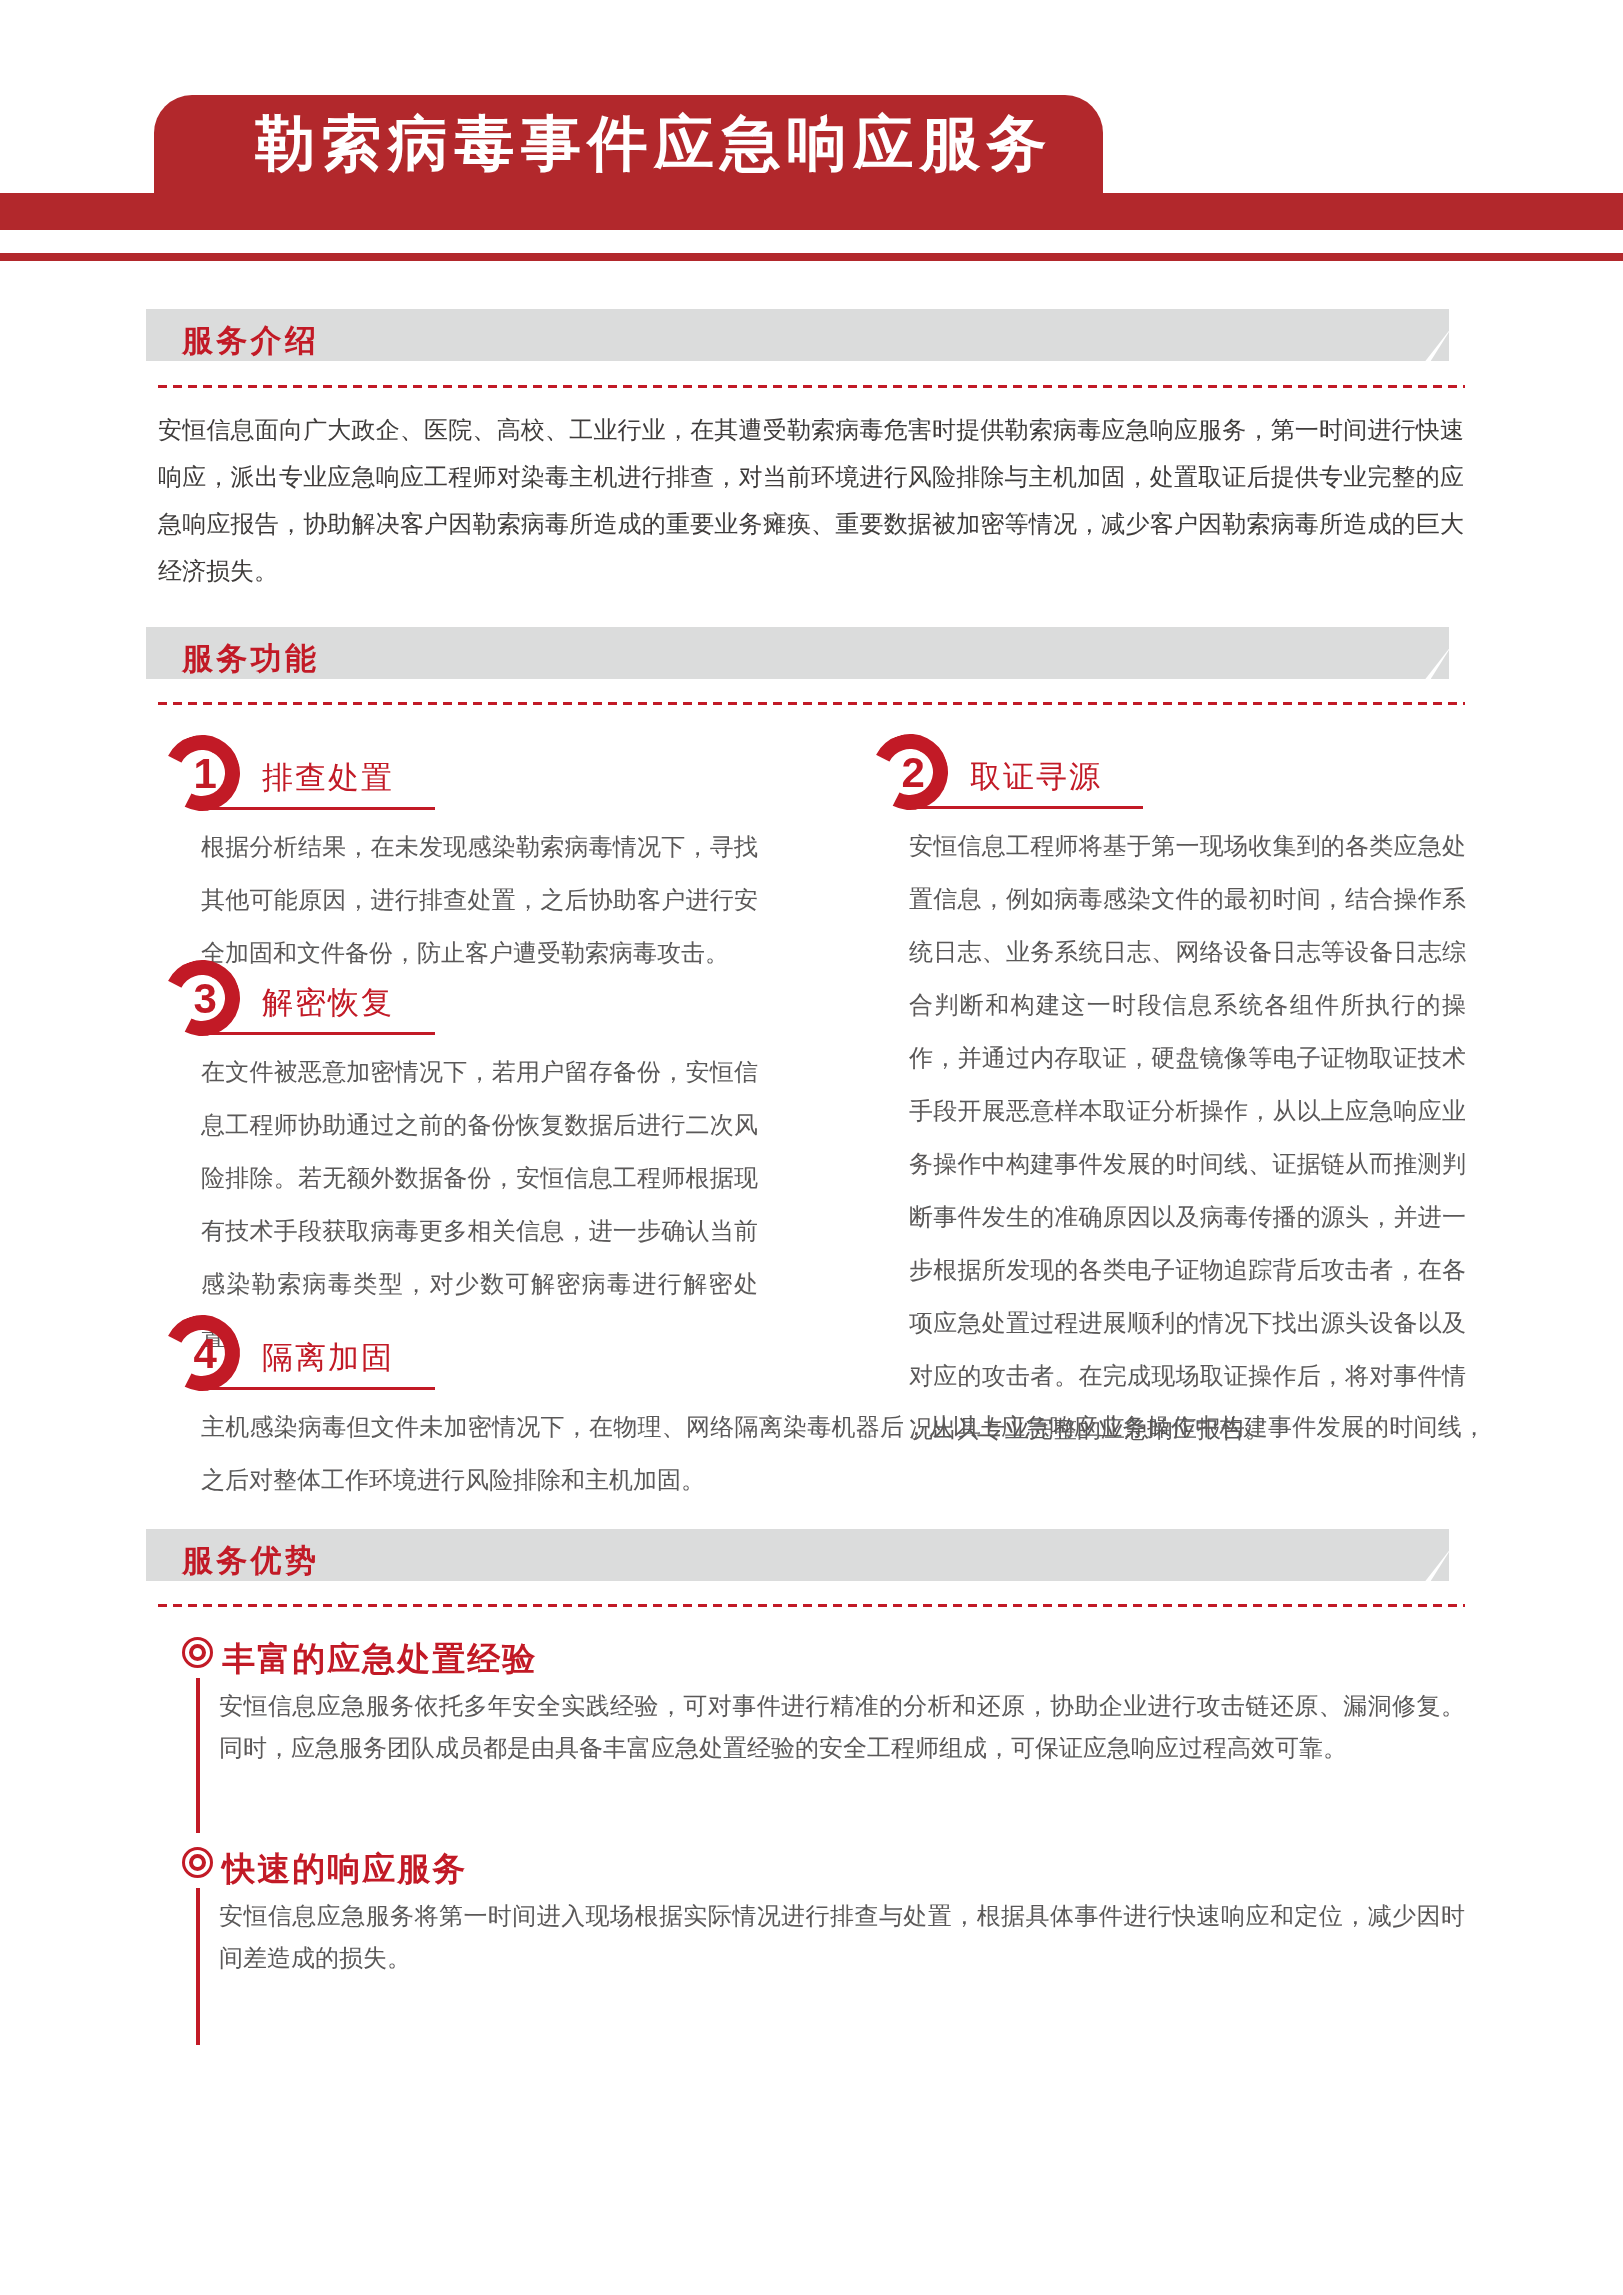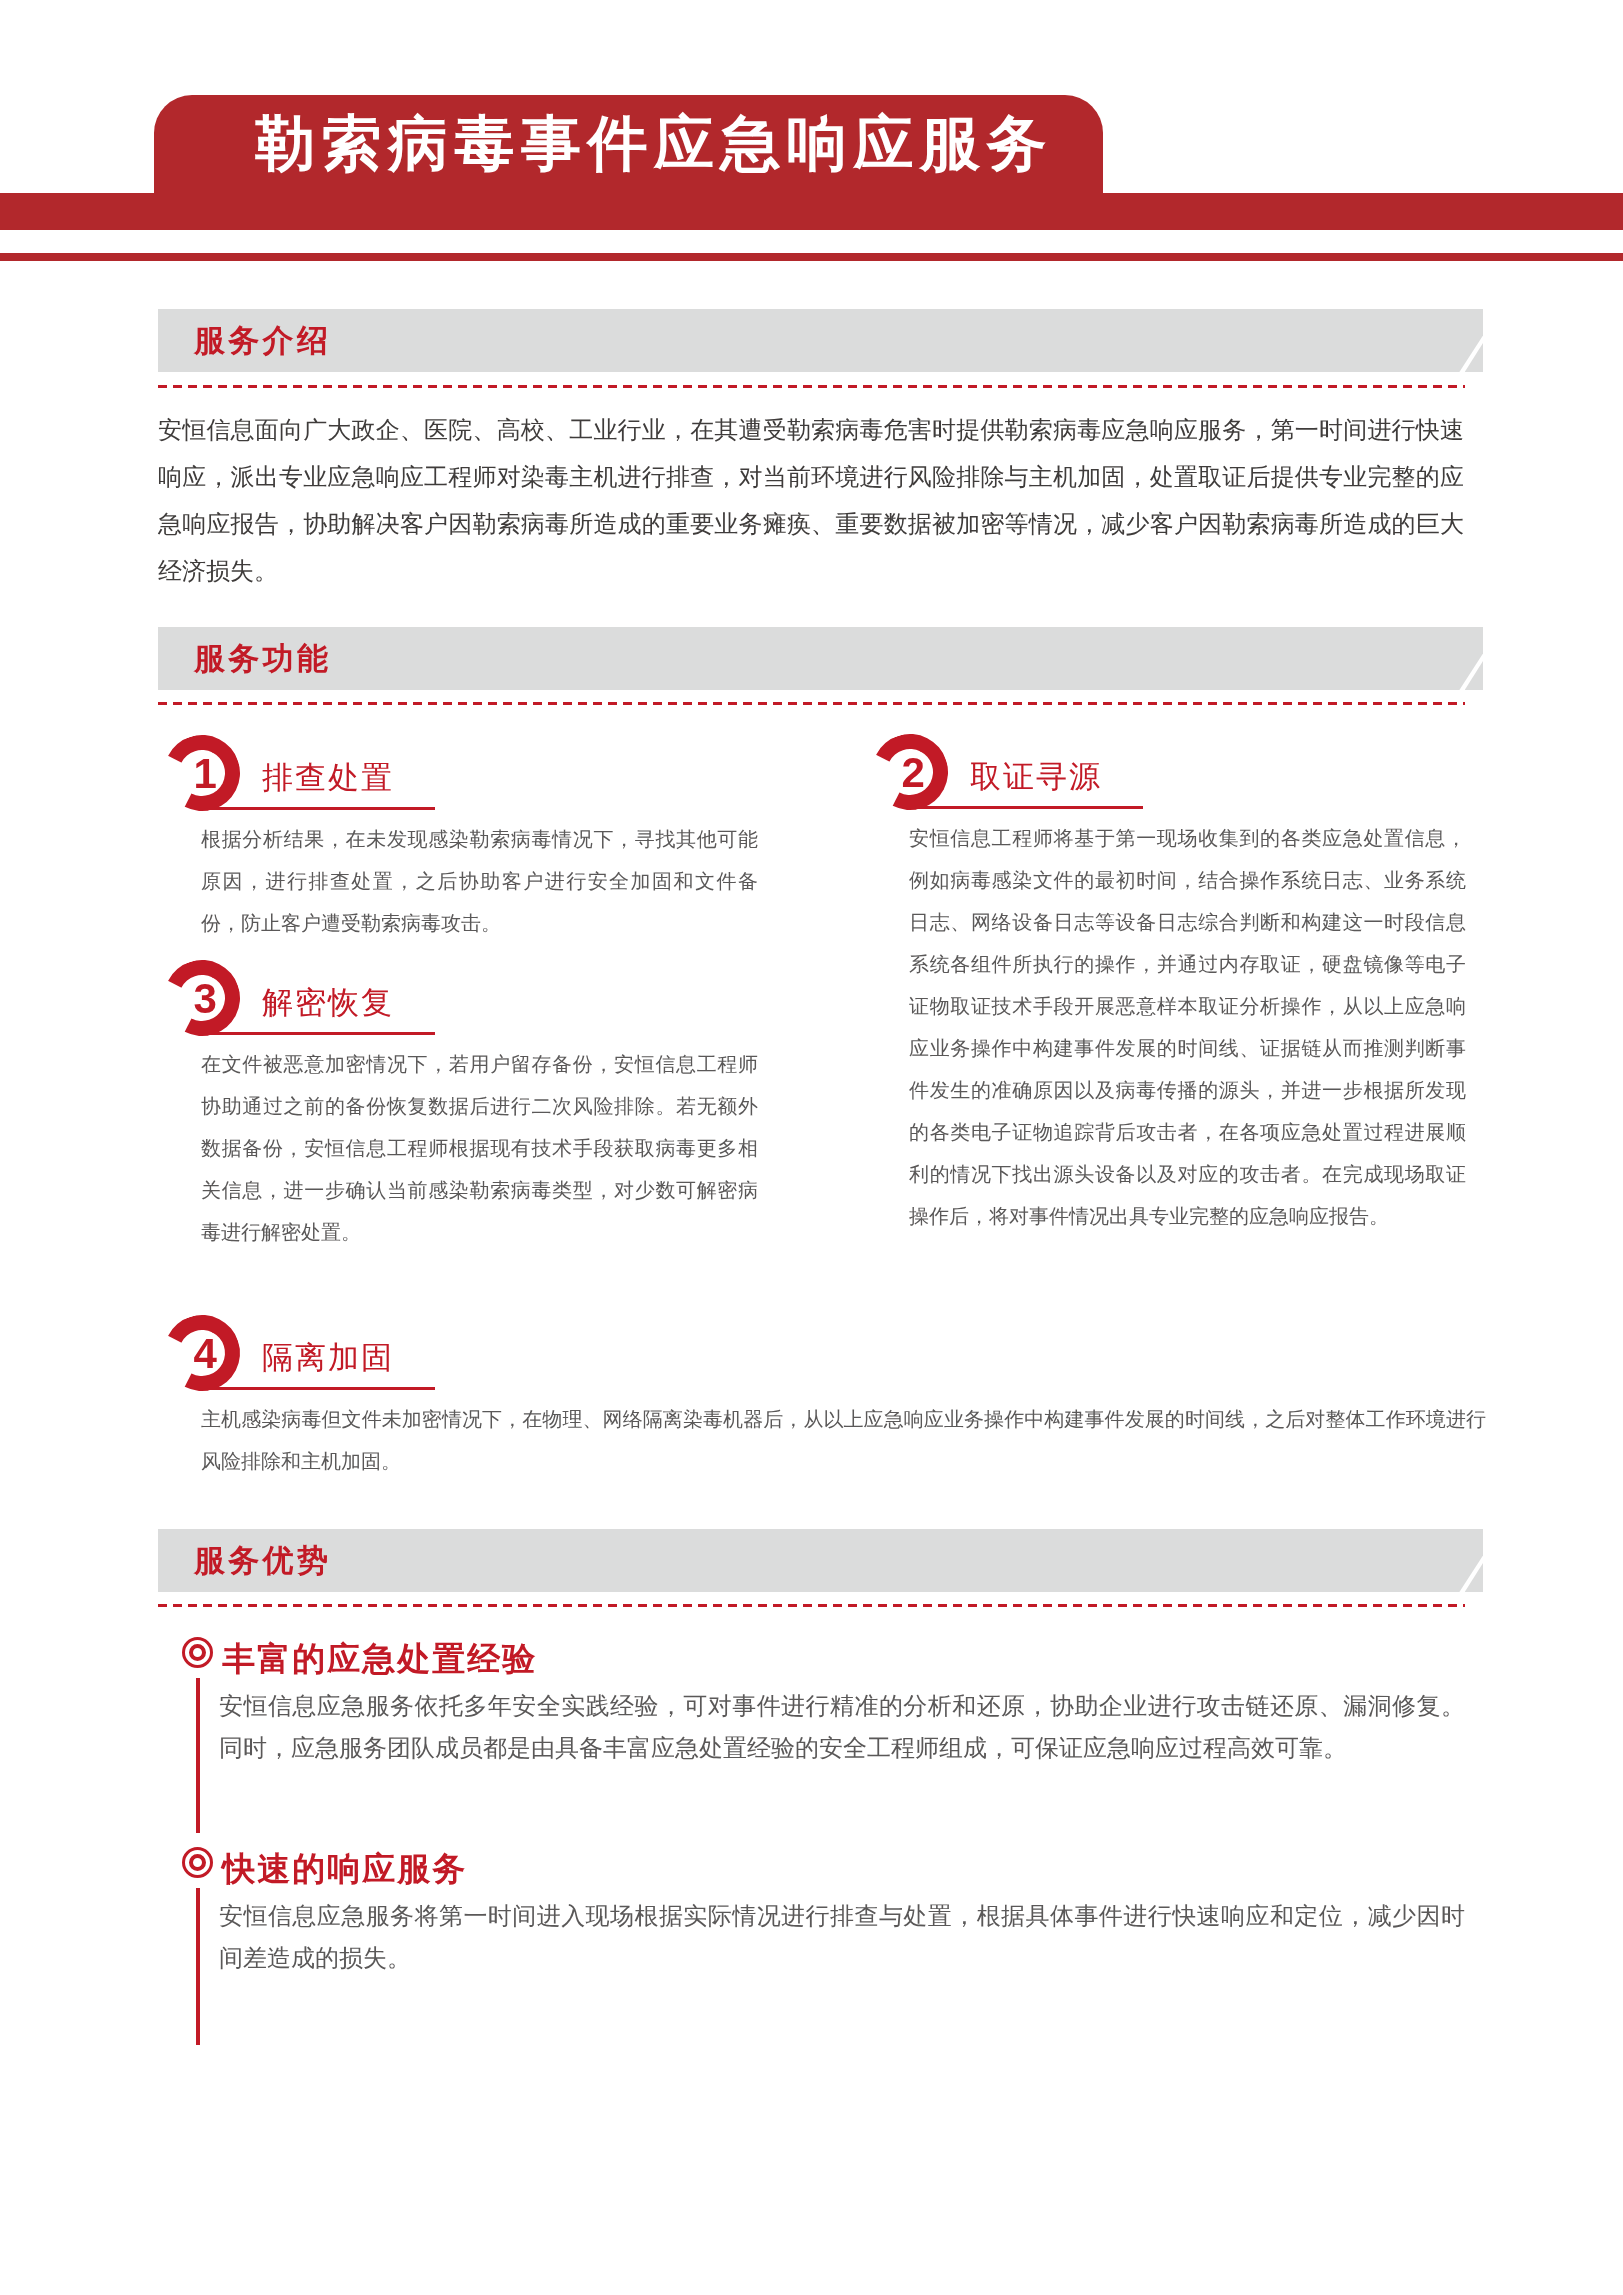--- a/index.html
+++ b/index.html
@@ -21,21 +21,21 @@
     display:flex;align-items:center;
   }
   .header-title{
     padding-left:101px;color:#ffffff;font-weight:bold;font-size:60px;letter-spacing:6.5px;
     white-space:nowrap;
   }
   .header-band{position:absolute;left:0;top:193px;width:1624px;height:37px;background:var(--brand-red);}
   .header-stripe{position:absolute;left:0;top:253px;width:1624px;height:7.9px;background:var(--brand-red);}
 
   
-  .banner{position:absolute;left:158px;width:1303px;height:63px;padding-left:22px;}
+  .banner{position:absolute;left:146px;width:1303px;height:52px;}
   .banner-bg{
     position:absolute;inset:0;background:var(--banner-gray);
     clip-path:polygon(0 0,100% 0,100% 42%,calc(100% - 23.6px) 100%,0 100%);
   }
   .banner-tri{
     position:absolute;right:0;bottom:0;width:18.3px;height:29px;background:var(--banner-gray);
     clip-path:polygon(100% 0,100% 100%,0 100%);
   }
   .banner-title{
     position:absolute;left:36px;top:0;height:63px;display:flex;align-items:center;
@@ -63,21 +63,21 @@
     transform:rotate(18deg) translate(3.3px,1.3px);
     color:var(--accent-red);font-size:42px;font-weight:bold;
   }
   .item-title{
     position:absolute;left:98px;top:22px;color:var(--accent-red);
     font-size:31px;font-weight:normal;letter-spacing:2px;white-space:nowrap;
   }
   .item-underline{position:absolute;left:34px;top:72px;width:237px;height:3.3px;background:var(--accent-red);}
   .item-body{
     position:absolute;left:37px;top:85px;width:557px;
-    color:var(--text-gray);font-size:20px;line-height:42px;text-align:justify;font-family:Liberation Mono, monospace;
+    color:var(--text-gray);font-size:24px;line-height:53px;text-align:justify;
   }
   .item-body.wide{width:1285px;}
 
   
   .adv{position:absolute;left:182px;}
   .adv-head{display:flex;gap:9.2px;}
   .adv-icon{
     width:31px;height:31px;box-sizing:border-box;border:3.3px solid var(--accent-red);
     border-radius:50%;display:flex;align-items:center;justify-content:center;flex:0 0 auto;
   }

